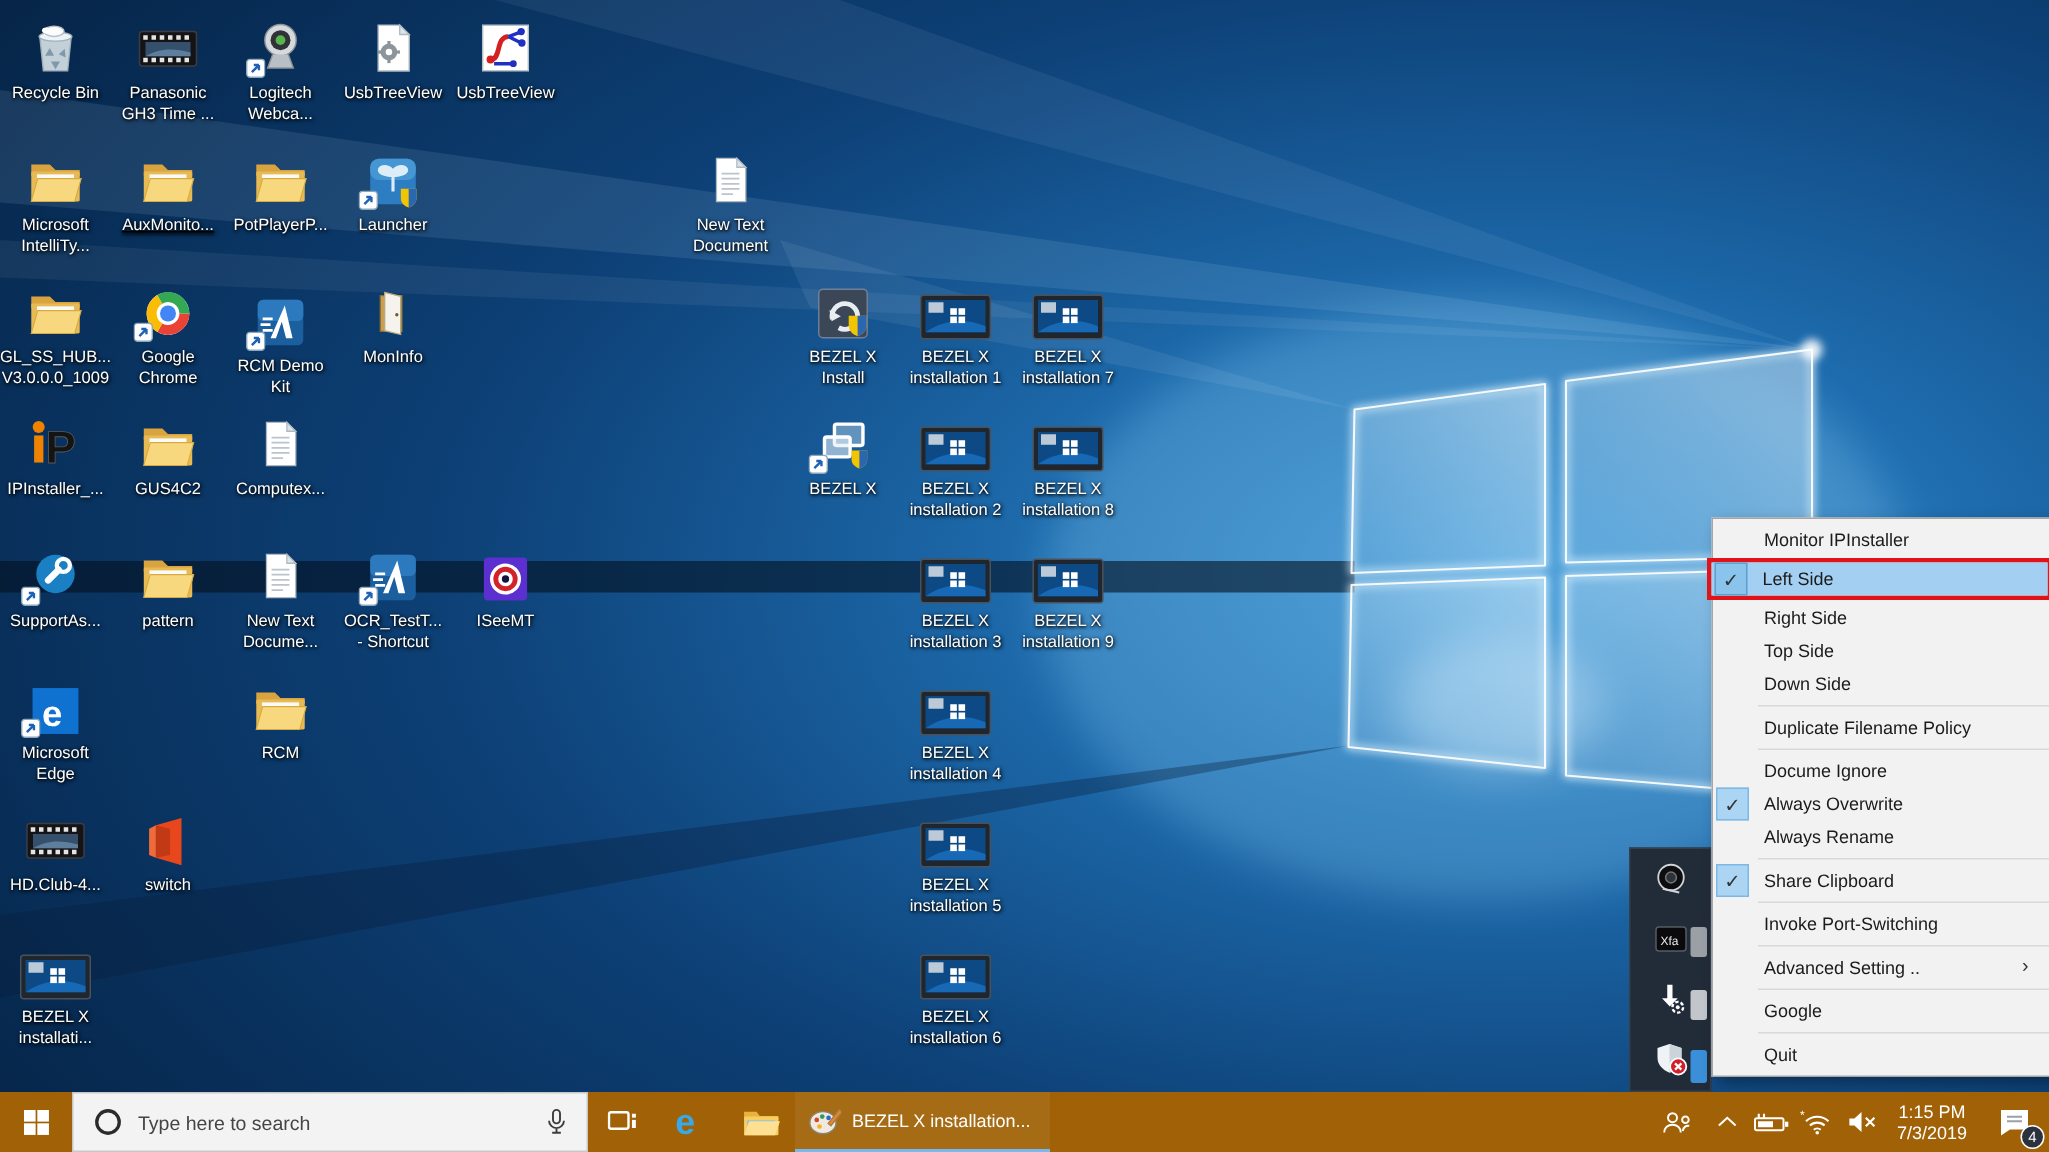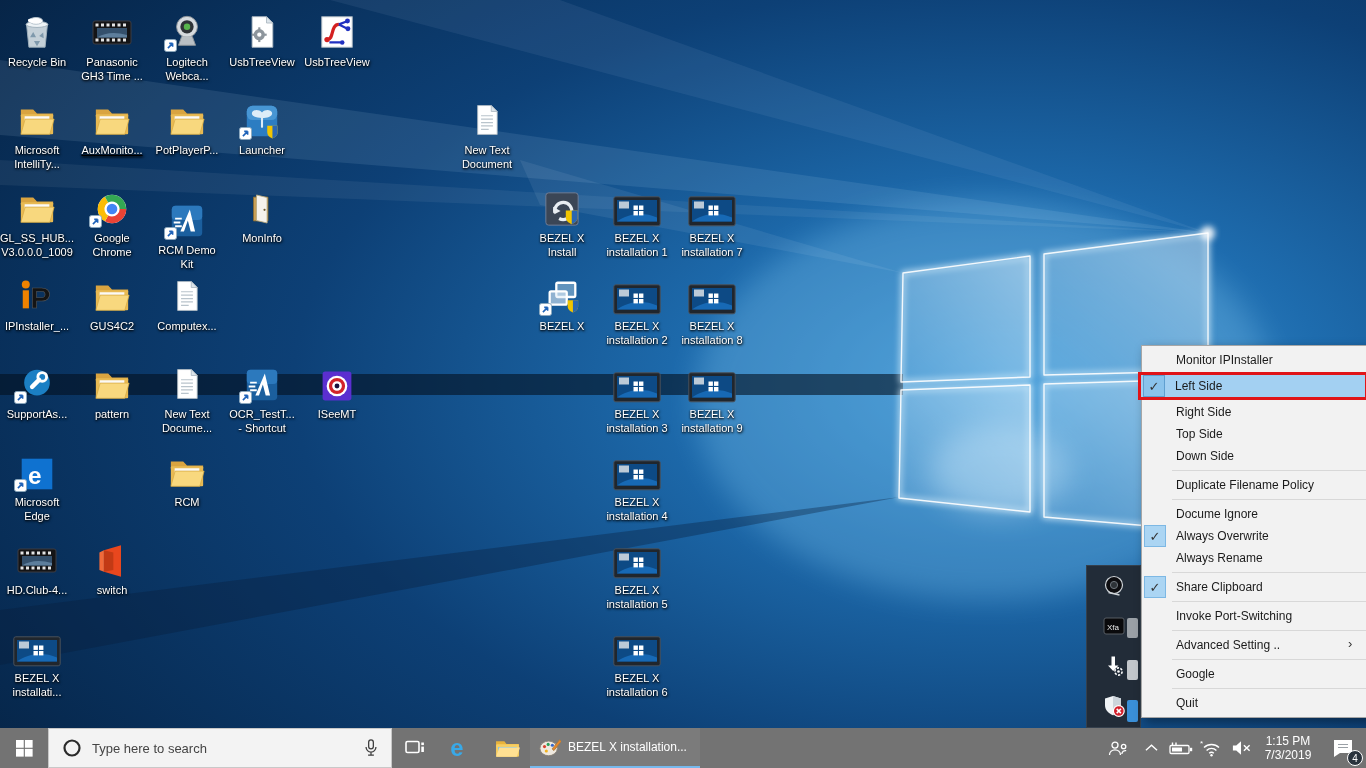--- a/index.html
+++ b/index.html
@@ -31,21 +31,21 @@
   .mi .check{position:absolute;left:2px;top:0;width:22px;height:22px;background:#abd5f3;
     border:1px solid #7db8e4;display:flex;align-items:center;justify-content:center;
     color:#333;font-size:13px;line-height:1;}
   .mi.hl{background:#a3d0f2;}
   .mi.hl .check{background:#8ac3ec;border-color:#5f9fd0;}
   .mi .sub{position:absolute;left:206px;top:2px;font-size:13px;color:#333;}
   .msep{height:1px;background:#d8d8d8;margin:3px 0 3px 30px;}
   .redbox{position:relative;left:-4px;width:230px;border:3px solid #e01418;margin:1px 0;}
 
   
-  .taskbar{position:absolute;left:0;top:728px;width:1366px;height:40px;background:#737373;
+  .taskbar{position:absolute;left:0;top:728px;width:1366px;height:40px;background:#a16207;
     display:flex;align-items:stretch;z-index:20;}
   .tb-btn{display:flex;align-items:center;justify-content:center;flex:0 0 auto;}
   .start{width:48px;}
   .searchbox{width:344px;background:#f3f3f3;display:flex;align-items:center;position:relative;border:1px solid #c8c8c8;}
   .searchbox .ring{margin-left:13px;width:20px;height:20px;flex:0 0 auto;}
   .searchbox .ph{margin-left:10px;font-size:13px;color:#444;}
   .searchbox .mic{position:absolute;right:11px;width:18px;height:20px;}
   .taskview{width:46px;}
   .tb-app{width:170px;display:flex;align-items:center;gap:7px;padding:0 9px;
     background:rgba(255,255,255,.06);border-bottom:2px solid #76b9ed;}
@@ -284,21 +284,21 @@
             <circle cx="20" cy="20" r="5.6" fill="#4285f4"></circle>
           </svg>
           <svg class="sc" viewBox="0 0 14 14">
             <rect x="0.5" y="0.5" width="13" height="13" rx="2.5" fill="#fff" stroke="#8aa7bd"></rect>
             <path d="M4.2 9.8L9.3 4.7M9.3 4.7H5.6M9.3 4.7v3.7" stroke="#1e62b8" stroke-width="1.7" fill="none"></path>
           </svg>
         </div>
         <div class="lbl">Google
 Chrome</div>
       </div>
-      <div class="dicon" style="left: 148px; top: 198px;">
+      <div class="dicon" style="left: 148px; top: 192px;">
         <div class="glyph">
           <svg class="main" width="38" height="38" viewBox="0 0 40 40">
             <rect x="4" y="4" width="32" height="32" rx="4" fill="#1b5f9e"></rect>
             <rect x="4" y="4" width="32" height="15" rx="4" fill="#2c79bd"></rect>
             <path d="M13 31L23 8l5.5 23h-4.6l-3-11.5L16.8 31z" fill="#fff"></path>
             <path d="M7.5 17.5h7M6 21.5h7M7.5 25.5h7" stroke="#fff" stroke-width="2"></path>
           </svg>
           <svg class="sc" viewBox="0 0 14 14">
             <rect x="0.5" y="0.5" width="13" height="13" rx="2.5" fill="#fff" stroke="#8aa7bd"></rect>
             <path d="M4.2 9.8L9.3 4.7M9.3 4.7H5.6M9.3 4.7v3.7" stroke="#1e62b8" stroke-width="1.7" fill="none"></path>

